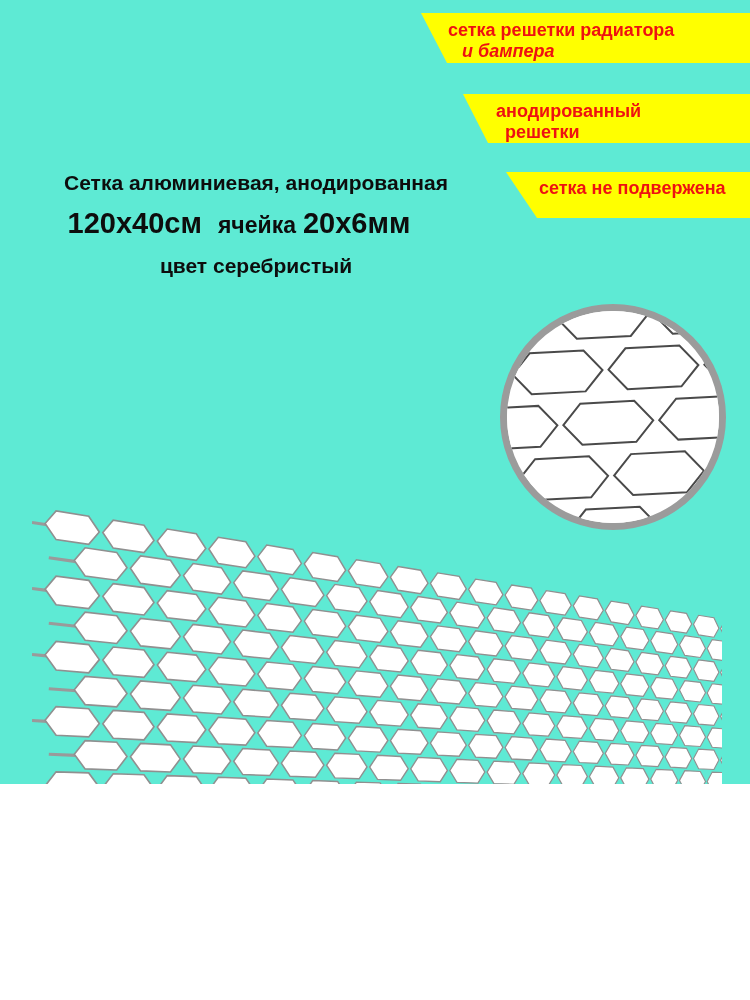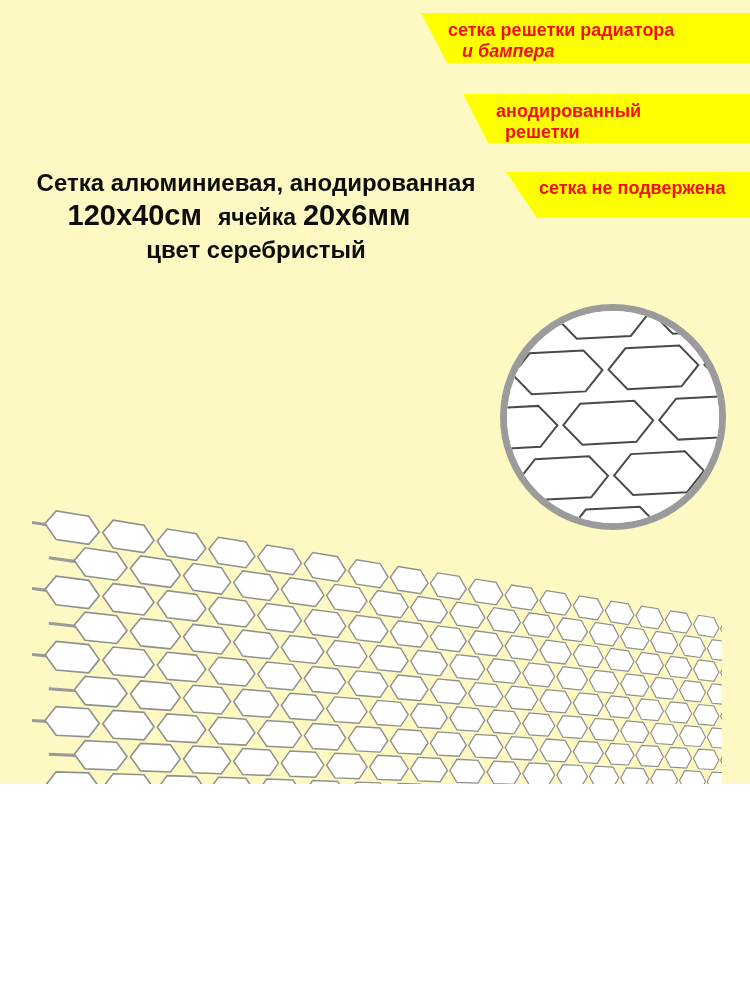--- a/index.html
+++ b/index.html
@@ -1,17 +1,17 @@
 <!DOCTYPE html>
 <html><head>
 <meta charset="utf-8">
 <style>
   html,body{margin:0;padding:0;background:#ffffff;}
   .page{
-    position:relative;width:750px;height:784px;background:#fef9c3;overflow:hidden;
+    position:relative;width:750px;height:784px;background:#5eead4;overflow:hidden;
     font-family:"Liberation Sans", sans-serif;
   }
   
   .banner{
     position:absolute;box-sizing:border-box;
     font-weight:bold;font-size:18px;line-height:21px;
   }
   .banner .bl{white-space:nowrap;}
   .banner-1{left:421px;top:13px;width:329px;height:50px;padding:7px 0 0 27px;
     clip-path:polygon(0 0,100% 0,100% 100%,26px 100%);}
@@ -19,22 +19,22 @@
     clip-path:polygon(0 0,100% 0,100% 100%,25px 100%);}
   .banner-3{left:506px;top:172px;width:244px;height:46px;padding:6px 0 0 33px;font-size:18px;line-height:20px;
     clip-path:polygon(0 0,100% 0,100% 100%,31px 100%);}
   .indent-sm{padding-left:9px;}
   .indent-md{padding-left:14px;font-style:italic;}
   
   .desc{
     position:absolute;left:0;top:167px;width:478px;
     text-align:center;font-weight:bold;color:#0d0d0d;
   }
-  .desc .d-line{font-size:24px;line-height:31px;white-space:nowrap;padding-left:34px;}
-  .desc .d-dims{font-size:23px;line-height:34px;white-space:nowrap;}
+  .desc .d-line{font-size:21px;line-height:31px;white-space:nowrap;padding-left:34px;}
+  .desc .d-dims{font-size:23px;line-height:50px;white-space:nowrap;}
   .desc .big{font-size:29px;}
   .desc .mid{font-size:23px;margin:0 7px 0 16px;}
   
   .inset{
     position:absolute;left:500px;top:304px;width:212px;height:212px;
     border:7px solid #9b9b9b;border-radius:50%;overflow:hidden;background:#ffffff;
   }
   .inset svg{display:block;}
   
   #mesh-svg{position:absolute;left:0;top:0;pointer-events:none;}

